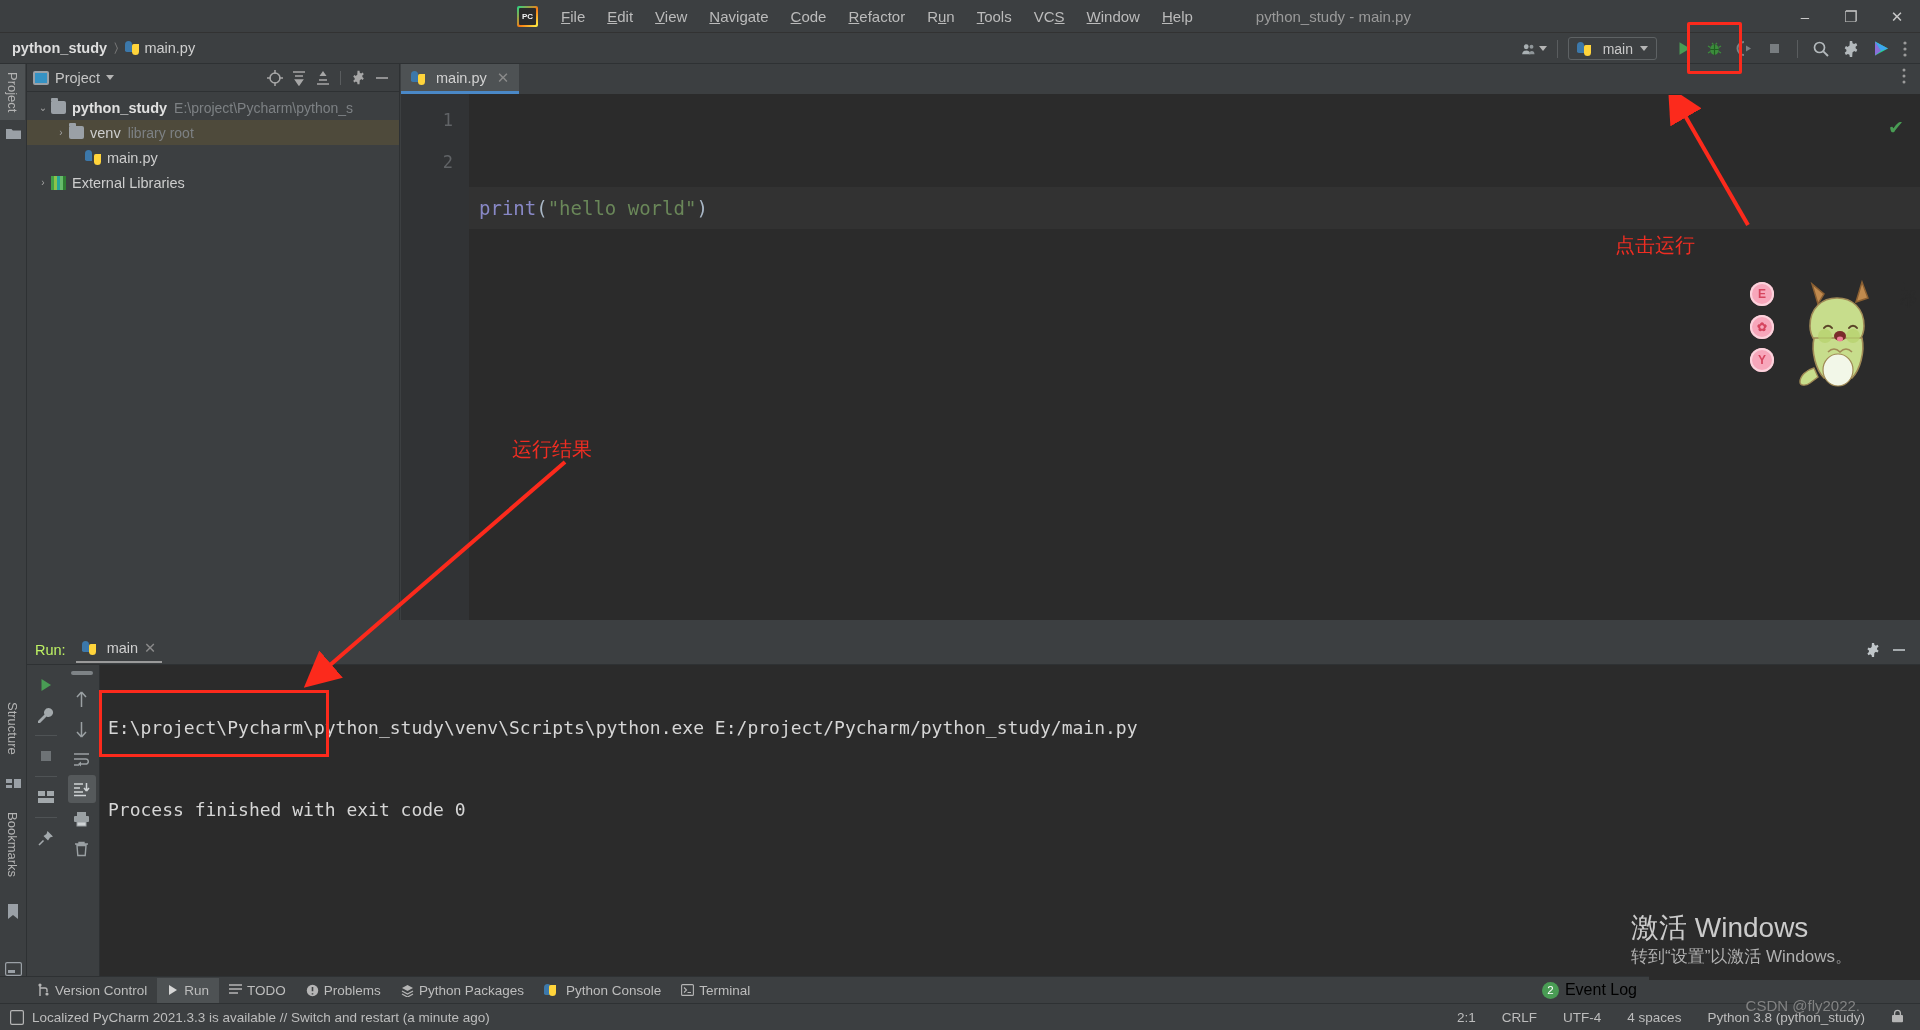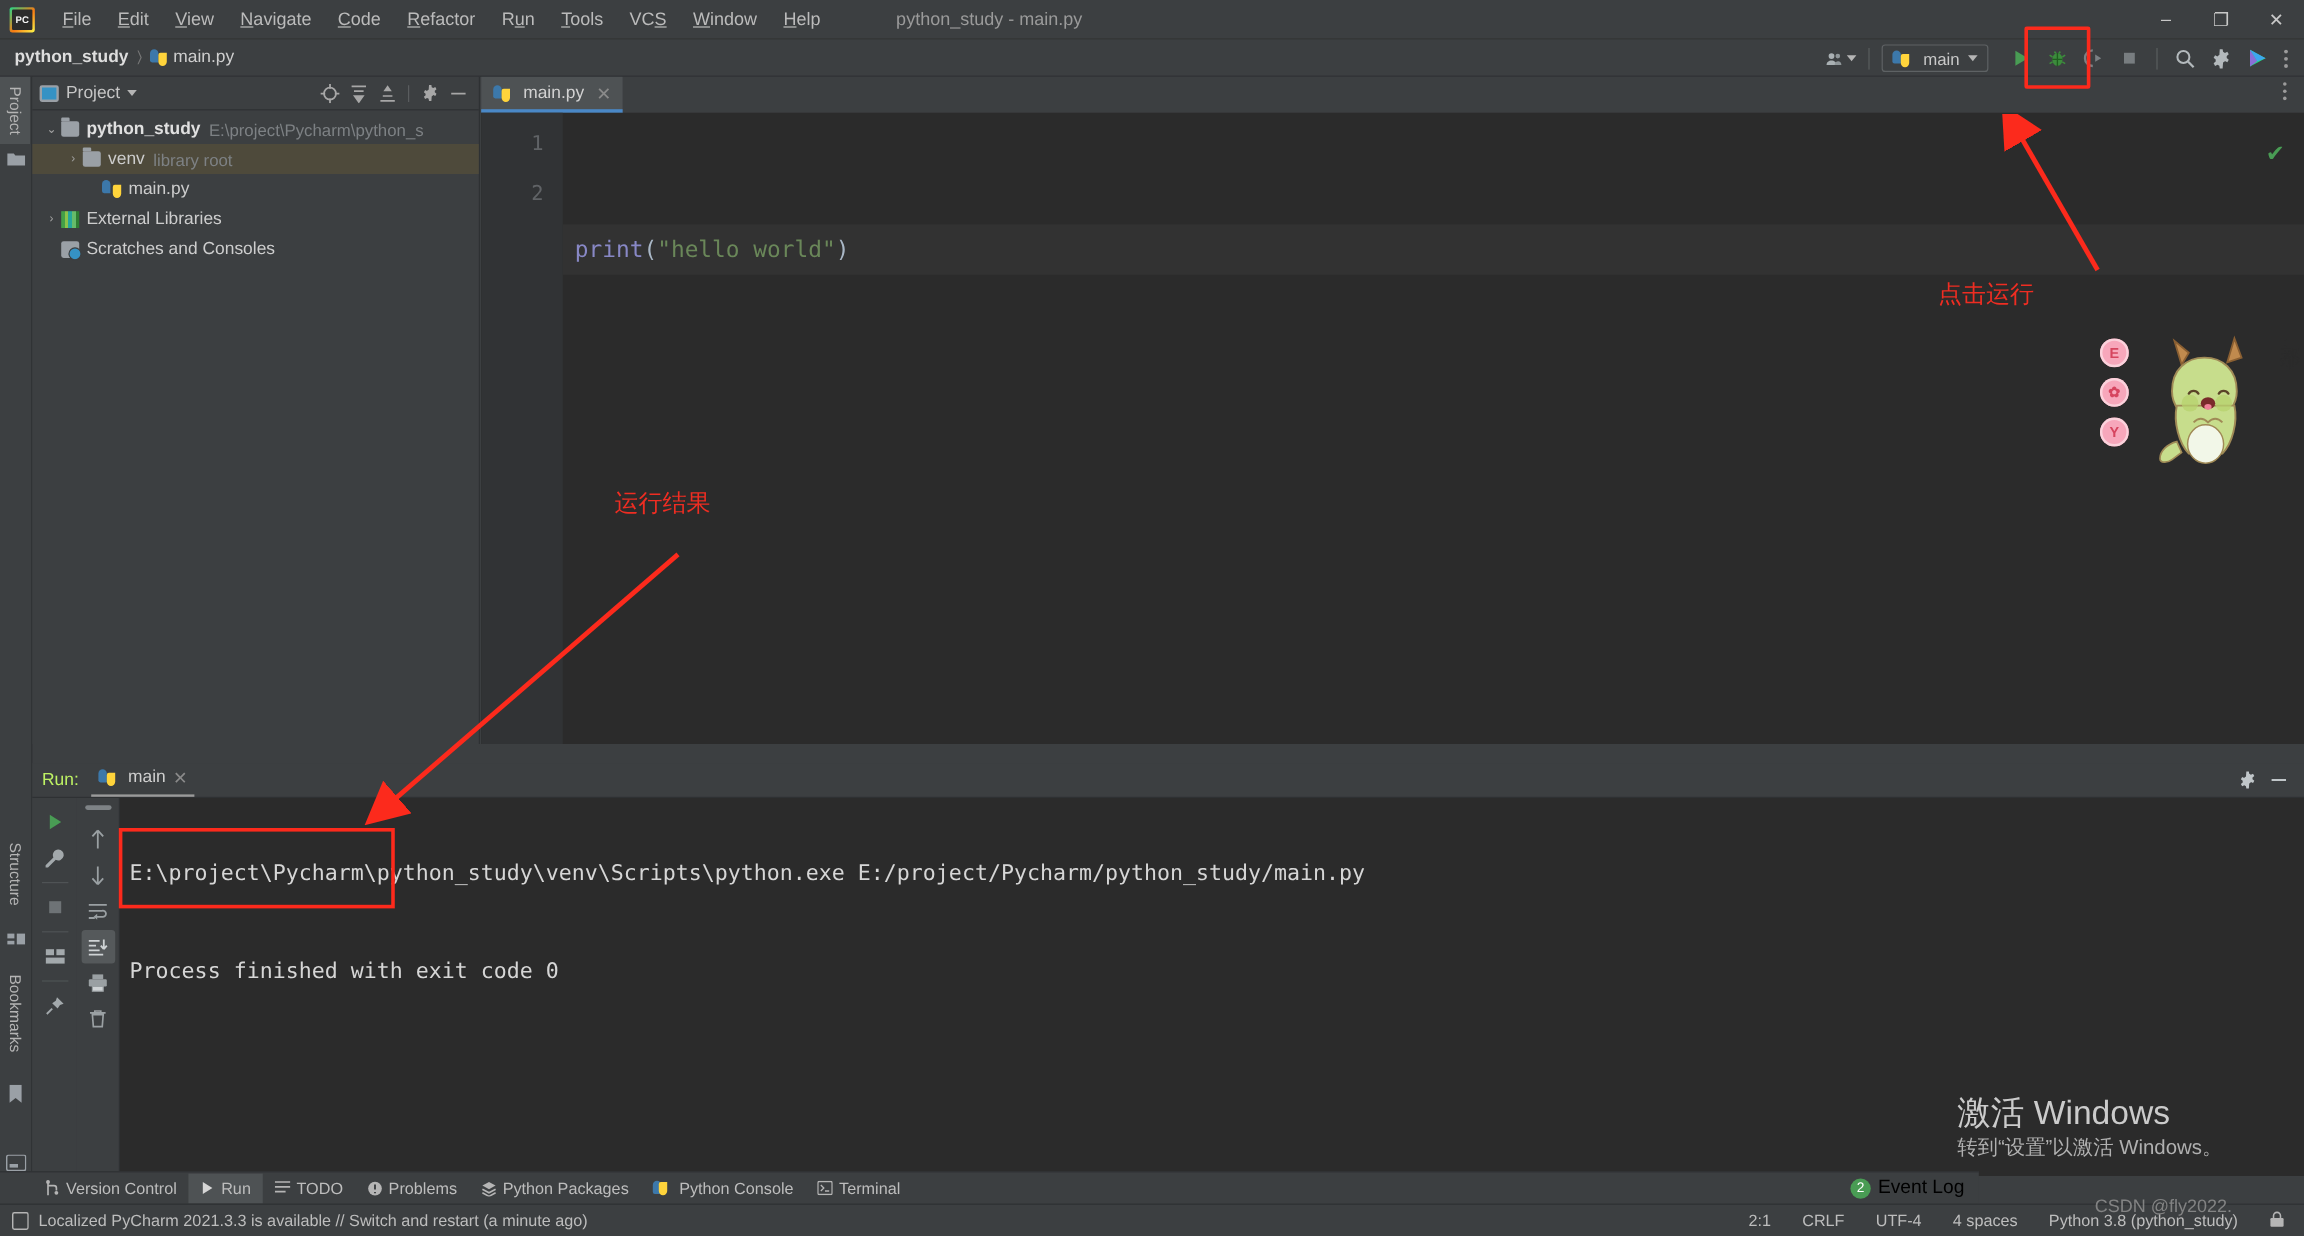--- a/index.html
+++ b/index.html
@@ -9,20 +9,21 @@
     font-family: "Liberation Sans", sans-serif;
     overflow: hidden;
   }
   .app { position: relative; width: 1920px; height: 1030px; background: #3c3f41; }
 
   
   .titlebar {
     position: absolute; top: 0; left: 0; width: 1920px; height: 33px;
     background: #3c3f41; display: flex; align-items: center;
     border-bottom: 1px solid #323232;
+    justify-content: center;
   }
   .pc-logo {
     width: 21px; height: 21px; margin-left: 8px; margin-right: 12px;
     background: linear-gradient(135deg,#21d789 0%, #f97a12 55%, #fcf84a 100%);
     border-radius: 2px; position: relative; flex: none;
   }
   .pc-logo::after {
     content: "PC"; position: absolute; inset: 2px;
     background: #2b2b2b; color: #f3f3f3; font-size: 8px; font-weight: bold;
     display: flex; align-items: center; justify-content: center; border-radius: 1px;
@@ -469,24 +470,20 @@
       </div>
       <div class="tree-row" style="padding-left:58px">
         <span class="py-ico" style="width:16px;height:15px;margin-right:6px"></span>
         <span class="node-label">main.py</span>
       </div>
       <div class="tree-row">
         <span class="twist">›</span>
         <span class="lib-ico"></span>
         <span class="node-label">External Libraries</span>
       </div>
-      <div class="tree-row" style="padding-left:24px">
-        <span class="scratch-ico"></span>
-        <span class="node-label">Scratches and Consoles</span>
-      </div>
     </div>
   </div>
 
   <div class="editor-area">
     <div class="tabs">
       <div class="tab">
         <span class="py-ico"></span>
         <span>main.py</span>
         <span class="close-x">✕</span>
       </div>
@@ -516,21 +513,21 @@
   <div class="anno" style="left:1615px; top:232px;">点击运行</div>
   <svg class="arrow" style="left:1660px; top:95px; width:120px; height:140px;">
     <defs>
         <marker id="ah1" markerWidth="9" markerHeight="9" refX="3" refY="4.5" orient="auto">
       <path d="M0,0 L9,4.5 L0,9 z" fill="#fc2a1c"></path>
         </marker>
       </defs>
     <line x1="88" y1="130" x2="20" y2="12" stroke="#fc2a1c" stroke-width="4" marker-end="url(#ah1)"></line>
   </svg>
 
-  <div class="anno" style="left:512px; top:406px;">运行结果</div>
+  <div class="anno" style="left:512px; top:436px;">运行结果</div>
   <svg class="arrow" style="left:300px; top:450px; width:290px; height:240px;">
     <defs>
         <marker id="ah2" markerWidth="9" markerHeight="9" refX="3" refY="4.5" orient="auto">
       <path d="M0,0 L9,4.5 L0,9 z" fill="#fc2a1c"></path>
         </marker>
       </defs>
     <line x1="265" y1="12" x2="22" y2="222" stroke="#fc2a1c" stroke-width="4" marker-end="url(#ah2)"></line>
   </svg>
 
   <div class="run-panel">

